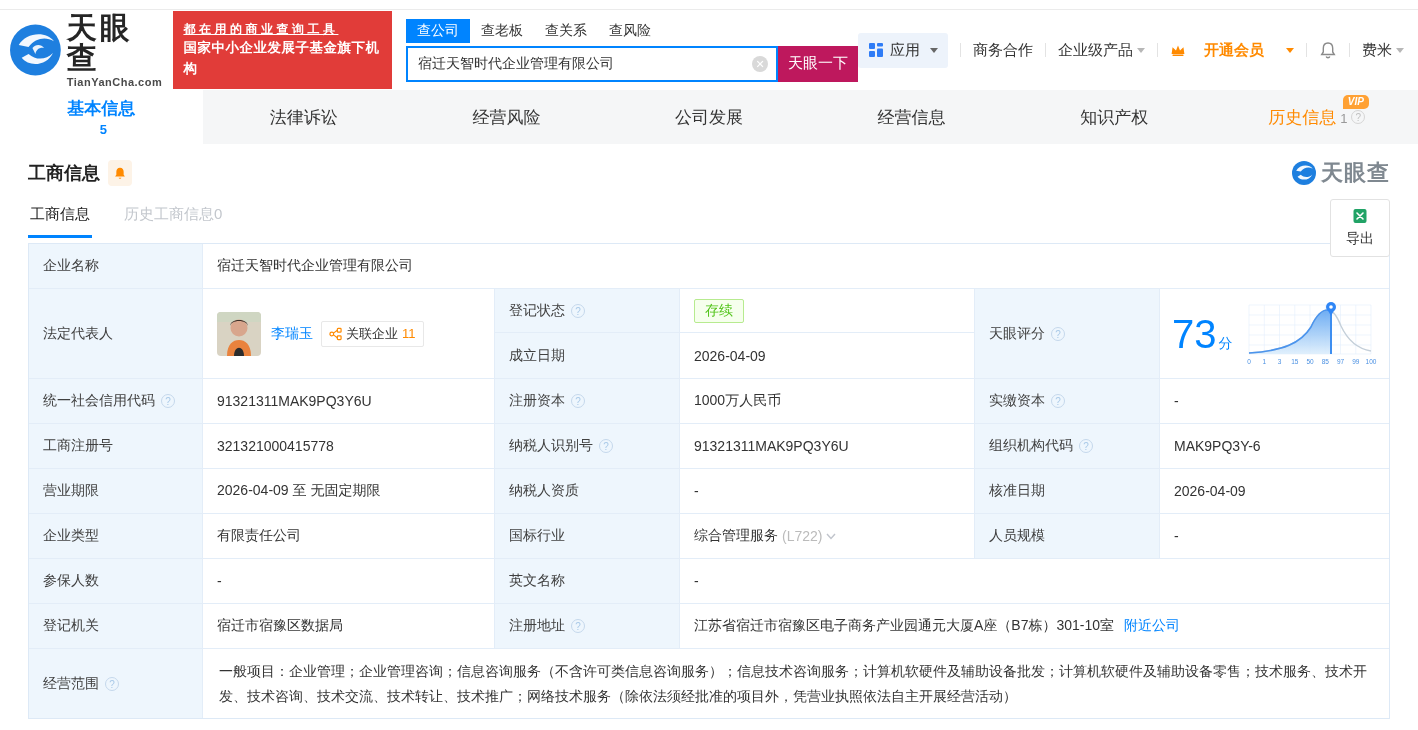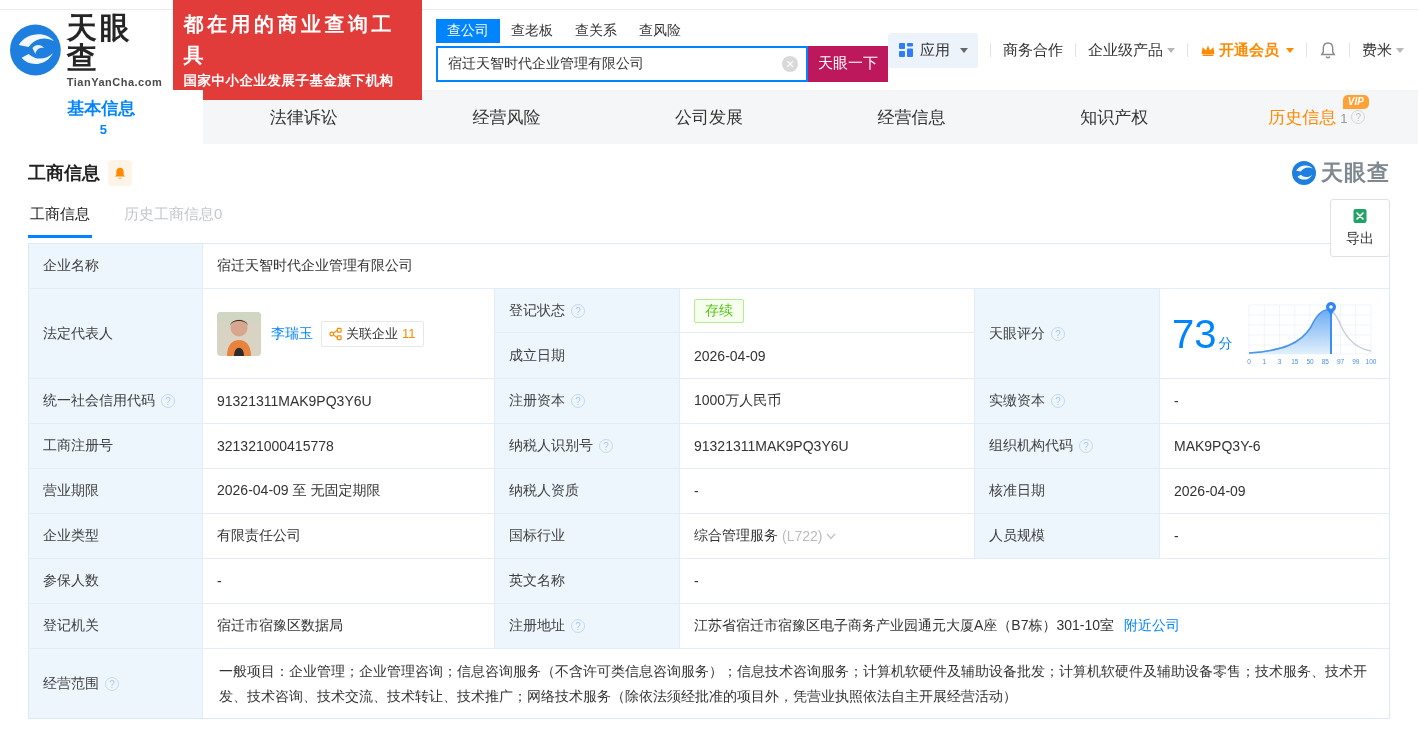--- a/index.html
+++ b/index.html
@@ -11,21 +11,21 @@
   .topline { height:10px; border-bottom:1px solid #ebebeb; }
 
   
   .header { height:80px; display:flex; align-items:center; padding-left:10px; }
   .logo { display:flex; align-items:center; cursor:pointer; }
   .logo svg { width:52px; height:52px; }
   .logo-txt { margin-left:6px; }
   .logo-name { font-size:30px; font-weight:bold; color:#252525; letter-spacing:3px; line-height:1; }
   .logo-domain { font-size:11px; font-weight:bold; color:#4a4a4a; margin-top:3px; letter-spacing:.5px; }
   .promo { margin-left:10px; background:#e13c39; color:#fff; padding:9px 10px; line-height:1.55; }
-  .promo-l1 { font-size:20px; font-weight:bold; letter-spacing:3.5px; }
+  .promo-l1 { font-size:12px; font-weight:bold; letter-spacing:3.5px;text-decoration:underline; }
   .promo-l2 { font-size:13.5px; font-weight:bold; letter-spacing:.5px; }
 
   .search-area { margin-left:14px; width:452px; }
   .search-tabs { display:flex; align-items:flex-start; margin-bottom:3px; }
   .stab { font-size:14px; color:#333; padding:3px 11px; cursor:pointer; }
   .stab.active { background:#0084ff; color:#fff; }
   .search-bar { display:flex; }
   .sbox { position:relative; width:372px; height:36px; border:2px solid #0084ff; background:#fff;
           display:flex; align-items:center; padding:0 30px 0 10px; }
   .sbox input { border:none; outline:none; width:100%; font-size:14px; color:#333;
@@ -36,21 +36,21 @@
           cursor:pointer; font-family:inherit; }
 
   .topnav { margin-left:auto; display:flex; align-items:center; padding-right:14px; font-size:15px; color:#333; }
   .apps-chip { display:flex; align-items:center; gap:6px; background:#edf3fb; border-radius:3px;
                padding:8px 10px; cursor:pointer; }
   .caret { display:inline-block; width:0; height:0; border:4px solid transparent; border-top-width:5px;
            border-top-color:#666; margin-left:4px; margin-top:5px; } .caret.orange { border-top-color:#ff8a00; }
   .caret.gray { border-top-color:#b7b7b7; }
   .sep { width:1px; height:14px; background:#e3e3e3; margin:0 12px; }
   .navitem { display:flex; align-items:center; cursor:pointer; white-space:nowrap; }
-  .vip-link { color:#ff8a00; font-weight:bold; display:flex; align-items:center; gap:3px; }
+  .vip-link { color:#ff8a00; font-weight:bold; display:flex; align-items:center; gap:18px; }
   .bell-btn { display:flex; align-items:center; cursor:pointer; }
 
   
   .tabbar { height:54px; background:#f5f6f7; display:flex; }
   .tab { flex:1; display:flex; align-items:center; justify-content:center; font-size:17px; color:#333;
          cursor:pointer; position:relative; }
   .tab .cnt { font-size:13px; margin-left:4px; margin-top:2px; color:#999; }
   .tab.active { background:#fff; color:#0084ff; font-weight:bold;flex-direction:column; }
   .tab.active .cnt { color:#0084ff; }
   .tab.history { color:#ff8a00; }

